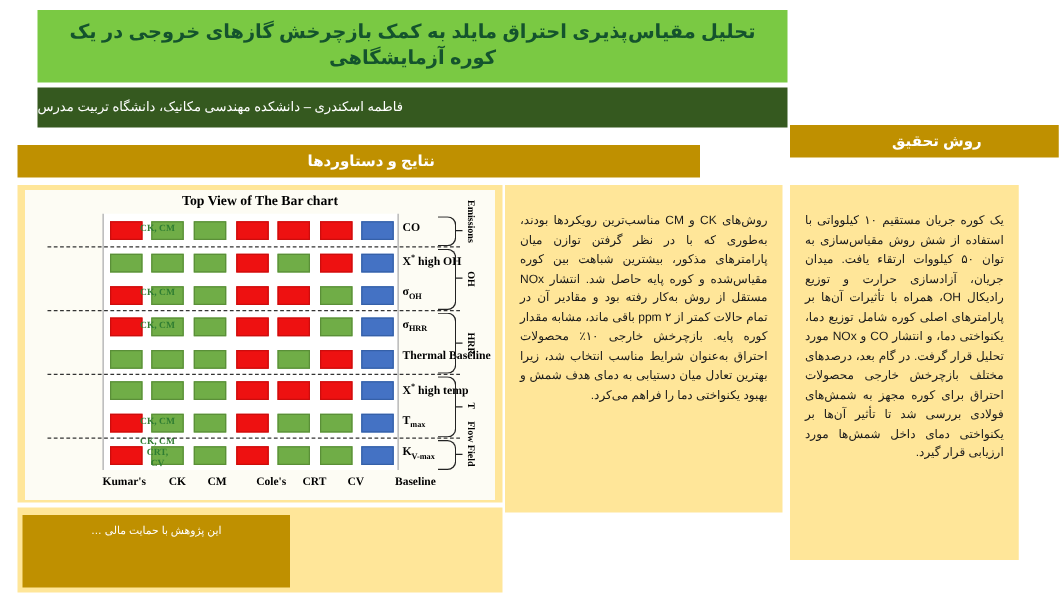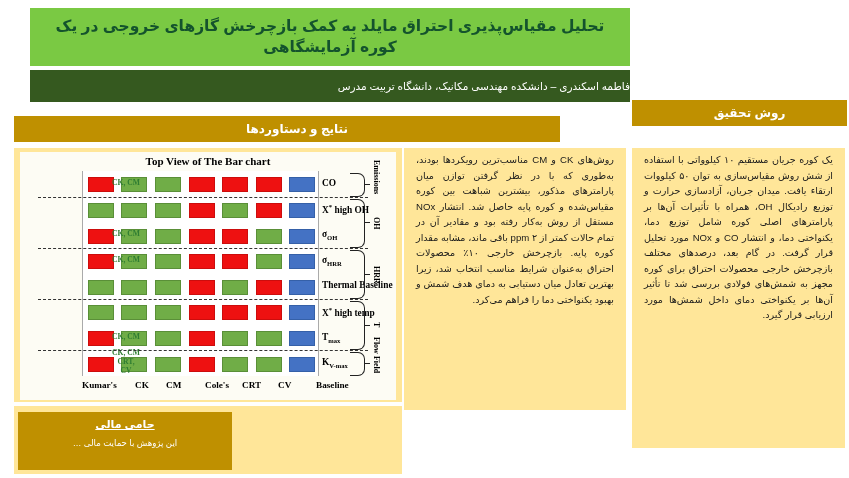--- a/index.html
+++ b/index.html
@@ -19,47 +19,47 @@
     background:#7ac943;
     display:flex;align-items:center;justify-content:center;
     text-align:center;
   }
   .title-bar span{
     color:#14532d;font-weight:bold;font-size:15.5px;line-height:1.35;
     padding:0 8px;letter-spacing:0;
   }
   .author-bar{
     position:absolute;left:30px;top:70px;width:600px;height:32px;
-    background:#35591f;display:flex;align-items:center;justify-content:flex-start;
+    background:#35591f;display:flex;align-items:center;justify-content:flex-end;
   }
   .author-bar span{color:#ffffff;font-size:10.5px;font-weight:normal;}
 
   
   .logo{position:absolute;left:766px;top:4px;width:80px;height:106px;}
   .logo svg{display:block;}
 
   
   .sec-head{
     position:absolute;height:26px;background:#bf9000;
     display:flex;align-items:center;justify-content:center;
   }
   .sec-head span{color:#ffffff;font-weight:bold;font-size:12px;margin-left:20px;}
   #sec-results{left:14px;top:116px;width:546px;}
   #sec-method{left:632px;top:100px;width:215px;}
 
   
   .panel{position:absolute;background:#ffe699;}
   #panel-chart{left:14px;top:148px;width:388px;height:254px;}
   #panel-results-text{left:404px;top:148px;width:222px;height:262px;}
-  #panel-method-text{left:632px;top:148px;width:213px;height:300px;}
+  #panel-method-text{left:632px;top:148px;width:183px;height:300px;}
 
   .body-text{
     font-size:9.6px;line-height:1.62;color:#1a1a1a;
     text-align:justify;text-align-last:right;
-    padding:4px 12px 8px 12px;direction:rtl;
+    padding:21px 12px 8px 12px;direction:rtl;
   }
 
   
   #sponsor-box{
     position:absolute;left:18px;top:412px;width:214px;height:58px;background:#bf9000;
   }
   #sponsor-title{
     color:#ffffff;font-weight:bold;font-size:11px;text-align:center;
     text-decoration:underline;padding-top:6px;
   }
@@ -241,17 +241,16 @@
   <div class="panel" id="panel-results-text">
     <div class="body-text">روش‌های CK و CM مناسب‌ترین رویکردها بودند، به‌طوری که با در نظر گرفتن توازن میان پارامترهای مذکور، بیشترین شباهت بین کوره مقیاس‌شده و کوره پایه حاصل شد. انتشار NOx مستقل از روش به‌کار رفته بود و مقادیر آن در تمام حالات کمتر از ۲ ppm باقی ماند، مشابه مقدار کوره پایه. بازچرخش خارجی ۱۰٪ محصولات احتراق به‌عنوان شرایط مناسب انتخاب شد، زیرا بهترین تعادل میان دستیابی به دمای هدف شمش و بهبود یکنواختی دما را فراهم می‌کرد.</div>
   </div>
 
   <div class="panel" id="panel-method-text">
     <div class="body-text">یک کوره جریان مستقیم ۱۰ کیلوواتی با استفاده از شش روش مقیاس‌سازی به توان ۵۰ کیلووات ارتقاء یافت. میدان جریان، آزادسازی حرارت و توزیع رادیکال OH، همراه با تأثیرات آن‌ها بر پارامترهای اصلی کوره شامل توزیع دما، یکنواختی دما، و انتشار CO و NOx مورد تحلیل قرار گرفت. در گام بعد، درصدهای مختلف بازچرخش خارجی محصولات احتراق برای کوره مجهز به شمش‌های فولادی بررسی شد تا تأثیر آن‌ها بر یکنواختی دمای داخل شمش‌ها مورد ارزیابی قرار گیرد.</div>
   </div>
 
   <div id="sponsor-backdrop"></div>
   <div id="sponsor-box">
-    <div id="sponsor-title">حامی مالی</div>
     <div id="sponsor-text">این پژوهش با حمایت مالی …</div>
   </div>
 
 </div>
 
 </body></html>

